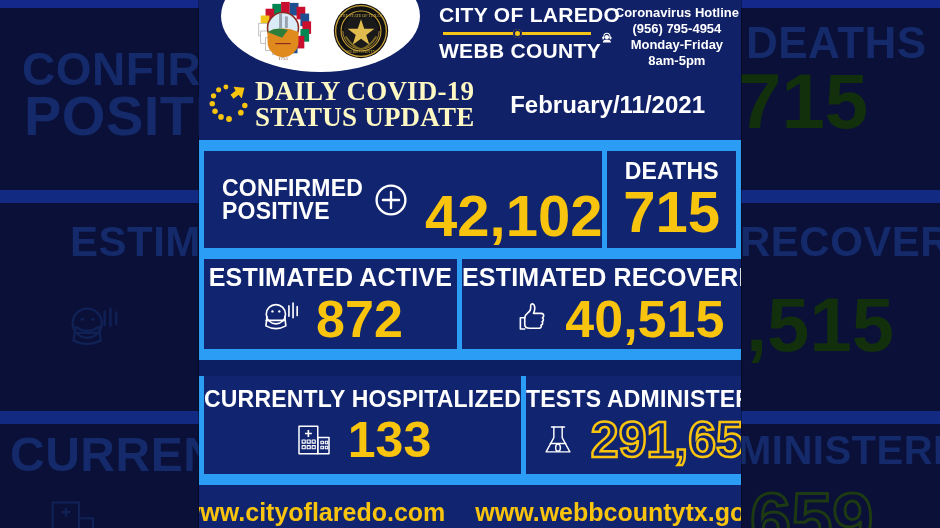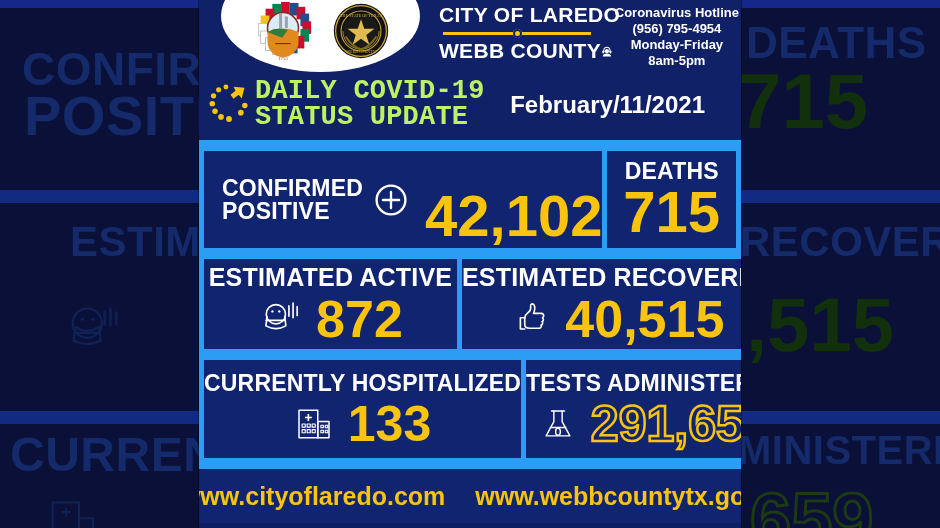--- a/index.html
+++ b/index.html
@@ -131,42 +131,42 @@
     width: 9px; height: 9px; margin-left: -4.5px;
     background: #f5c518;
     border-radius: 50%;
     box-shadow: inset 0 0 0 2px #102168;
   }
 
   .hotline {
     position: absolute;
     left: 400px; top: 5px;
     width: 140px;
-    display: flex; align-items: flex-end; gap: 0;
+    display: flex; align-items: center; gap: 0;
   }
   .hotline-txt {
     text-align: center;
     color: #ffffff;
     font-family: "Liberation Sans Narrow", "Liberation Sans", sans-serif;
     font-weight: bold;
     font-size: 13px;
     line-height: 1.22;
     white-space: nowrap;
   }
 
   .title-row {
     position: absolute;
     left: 0; right: 0; top: 78px;
     height: 56px;
     display: flex; align-items: flex-start;
   }
   .update-icon { margin: 6px 6px 0 10px; flex: none; }
   .title-txt {
-    color: #bef264;
-    font-family: Liberation Mono, monospace;
+    color: #fef9c3;
+    font-family: Liberation Serif, serif;
     font-weight: bold;
     font-size: 27px;
     line-height: 0.97;
     letter-spacing: 0.2px;
     white-space: nowrap;
   }
   .date-txt {
     margin-left: auto;
     margin-right: 36px;
     margin-top: 13px;
@@ -195,21 +195,21 @@
     justify-content: center;
   }
   .row1 { height: 97px; }
   .row1 .p-left  { flex: 0 0 345px; flex-direction: row; align-items: center; padding-left: 18px; gap: 10px; }
   .row1 .p-right { flex: 1 1 auto; align-items: center; }
 
   .row2 { height: 90px; }
   .row2 .p-left  { flex: 0 0 253px; }
   .row2 .p-right { flex: 1 1 auto; }
 
-  .row3 { height: 98px; }
+  .row3 { height: 98px; margin-top: 16px; }
   .row3 .p-left  { flex: 0 0 265px; }
   .row3 .p-right { flex: 1 1 auto; }
 
   .lbl {
     color: #ffffff;
     font-family: "Liberation Sans Narrow", "Liberation Sans", sans-serif;
     font-weight: bold;
     letter-spacing: 0.2px;
     line-height: 1.0;
     white-space: nowrap;

